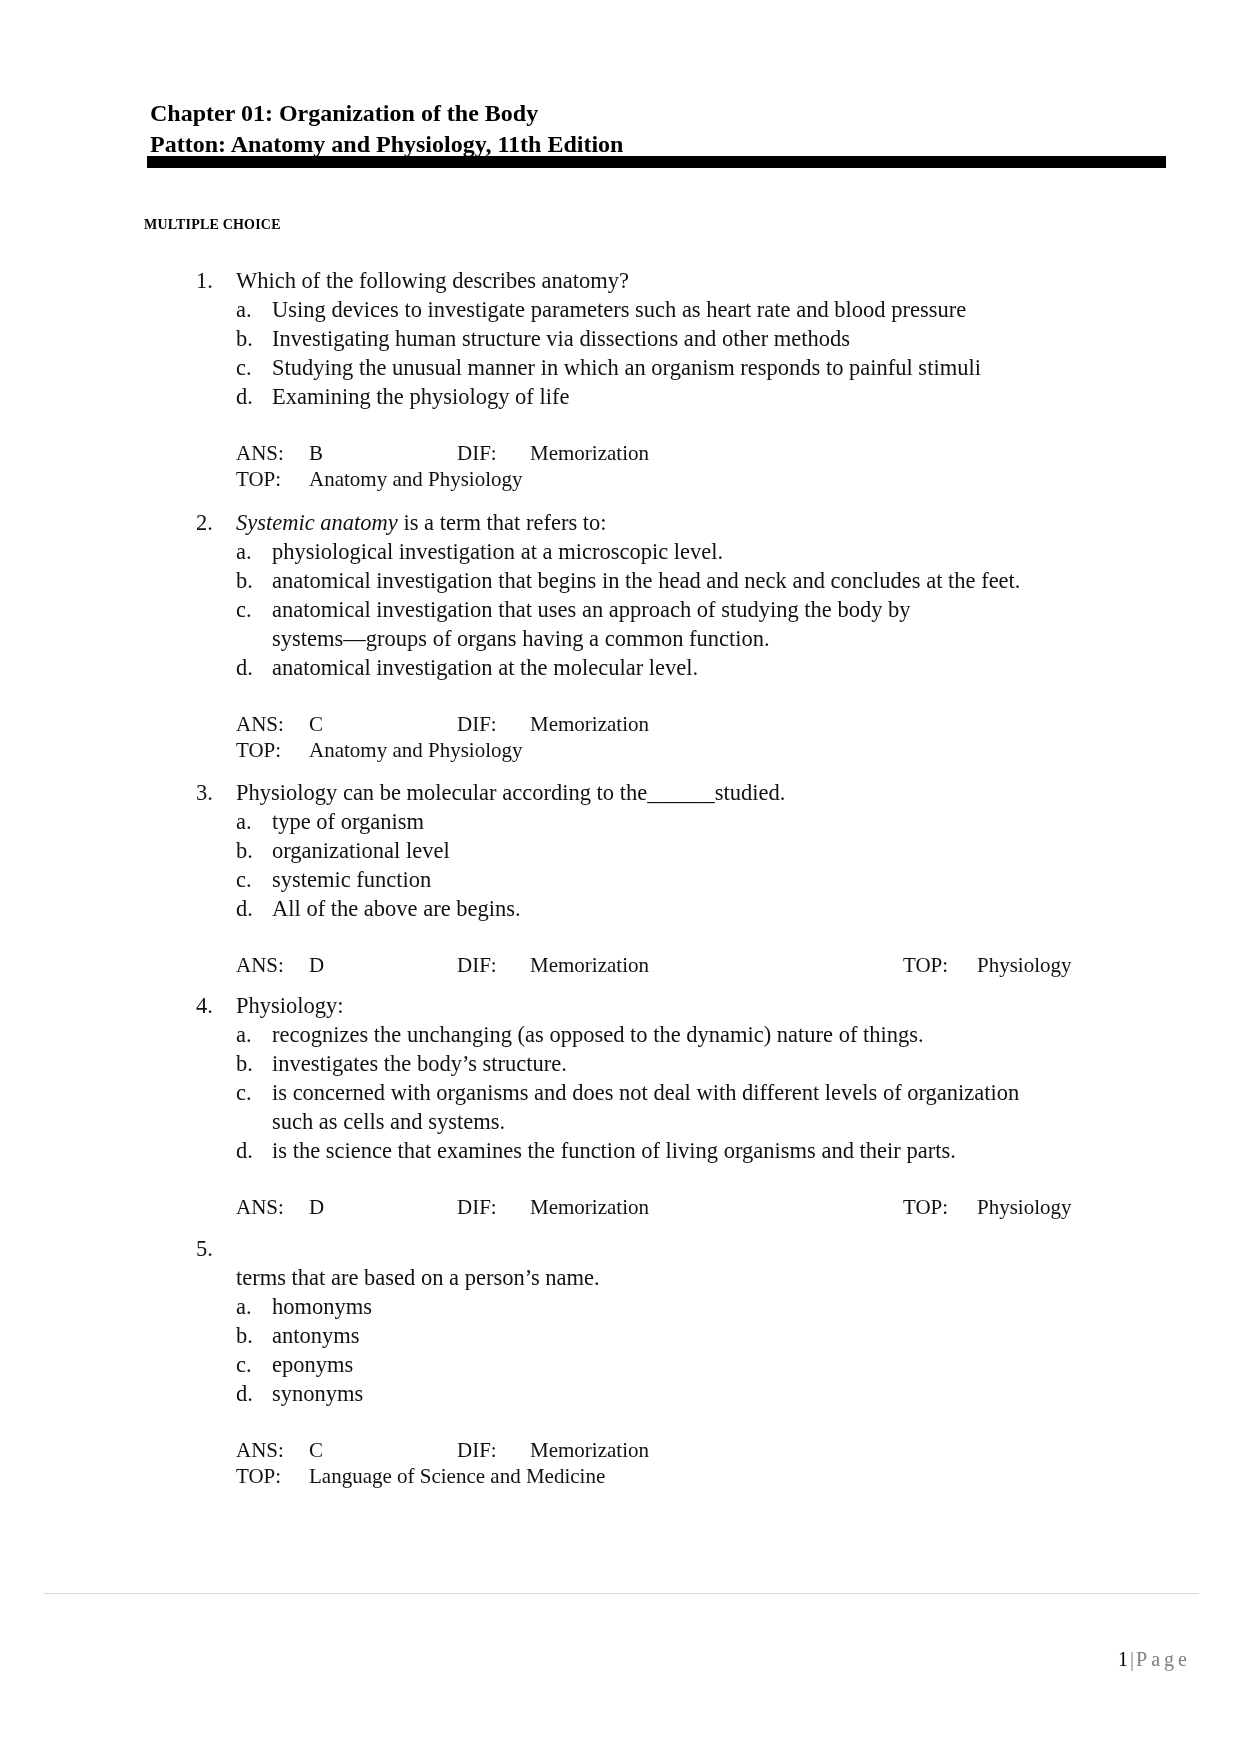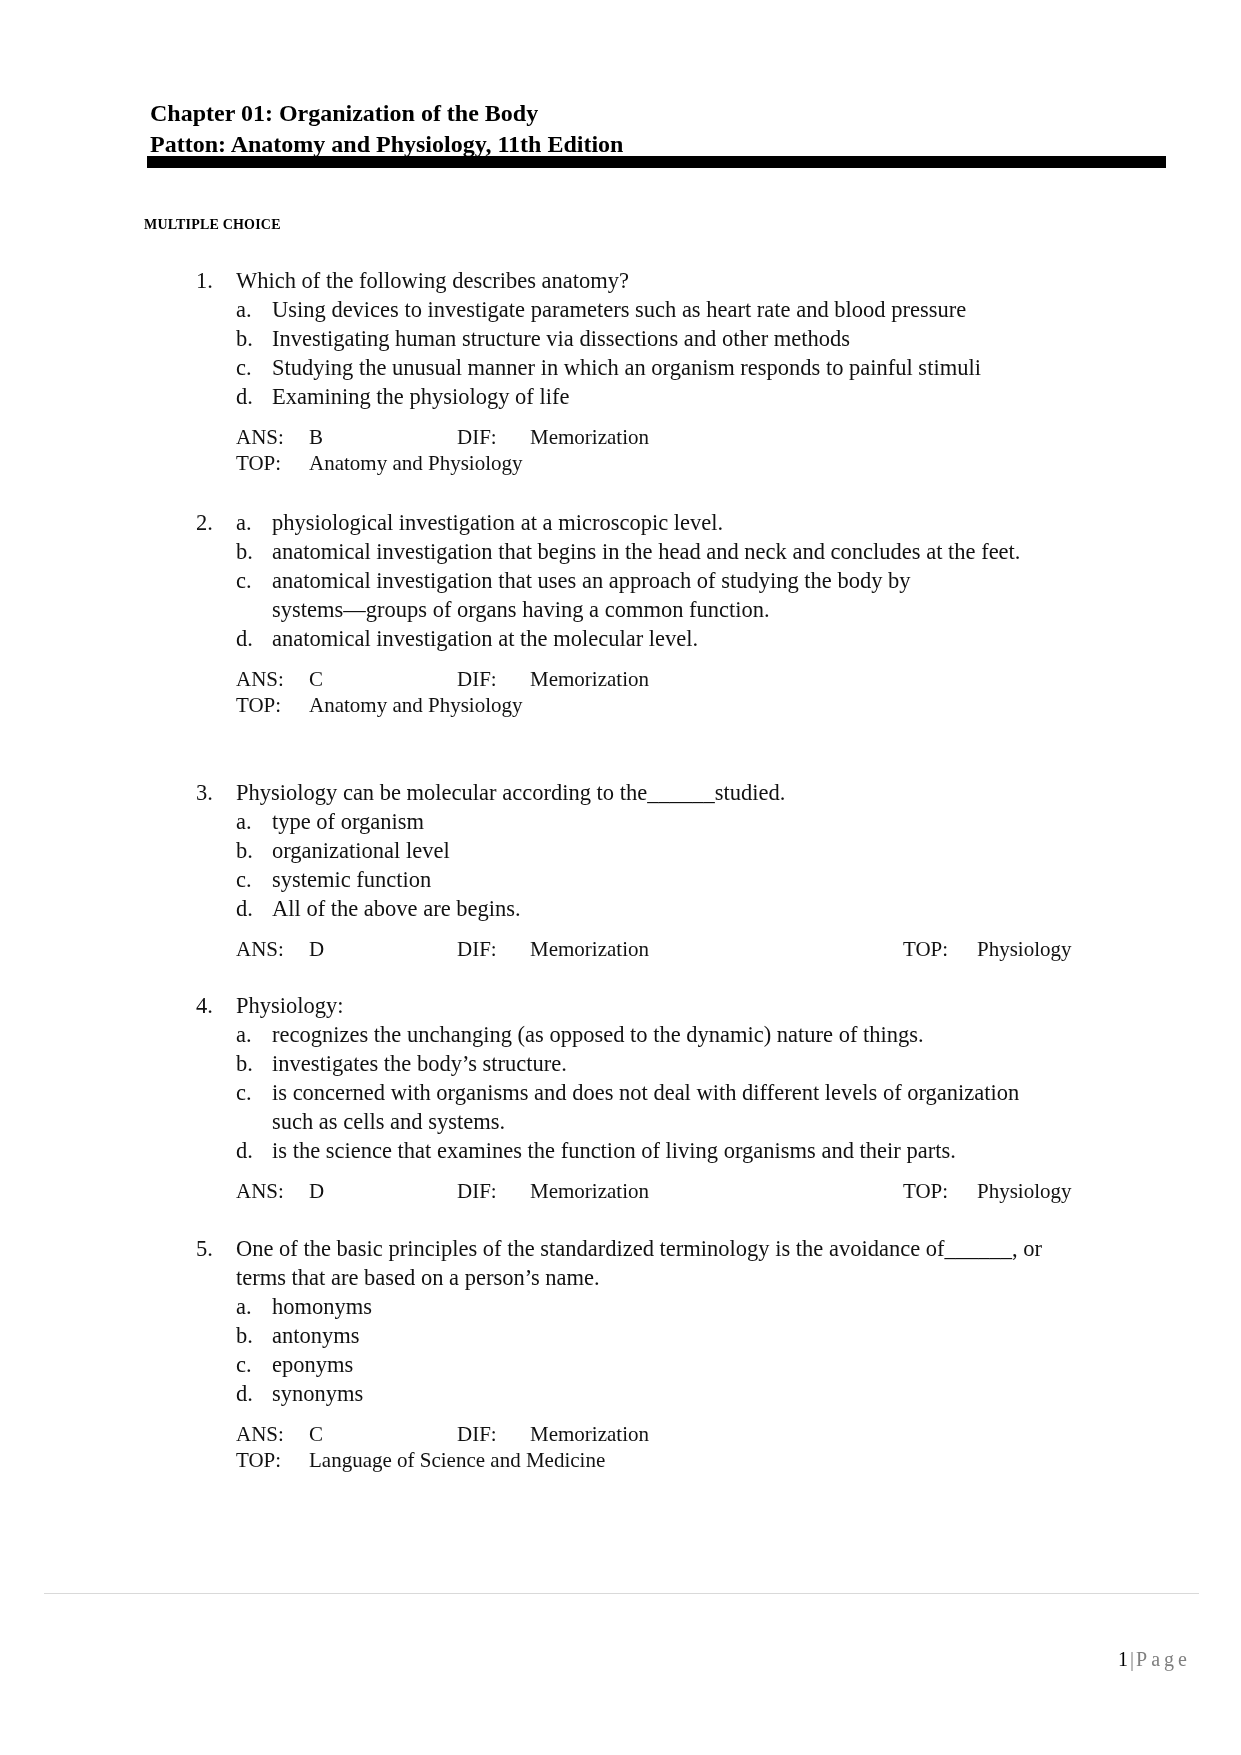--- a/index.html
+++ b/index.html
@@ -77,21 +77,21 @@
       padding-left: 76px;
       white-space: nowrap;
     }
     .opt-letter {
       position: absolute;
       left: 40px;
       top: 0;
     }
     .meta {
       position: relative;
-      margin-top: 13px;
+      margin-top: 29px;
       font-size: 21px;
       line-height: 26px;
       height: 26px;
     }
     .meta-cell {
       position: absolute;
       top: 0;
       white-space: nowrap;
     }
     .footer-rule {
@@ -164,20 +164,21 @@
     </div>
     <div class="meta" style="margin-top:0;">
       <span class="meta-cell" style="left:40px;">TOP:</span>
       <span class="meta-cell" style="left:113px;">Anatomy and Physiology</span>
     </div>
   </div>
 
   <div class="question" style="top:508px;">
     <div class="q-row">
       <span class="q-num">2.</span>
+      <span class="q-stem"><i>Systemic anatomy</i><span> is a term that refers to:</span></span>
     </div>
     <div class="option">
       <span class="opt-letter">a.</span>
       <span>physiological investigation at a microscopic level.</span>
     </div>
     <div class="option">
       <span class="opt-letter">b.</span>
       <span>anatomical investigation that begins in the head and neck and concludes at the feet.</span>
     </div>
     <div class="option">
@@ -260,21 +261,21 @@
       <span class="meta-cell" style="left:261px;">DIF:</span>
       <span class="meta-cell" style="left:334px;">Memorization</span>
       <span class="meta-cell" style="left:707px;">TOP:</span>
       <span class="meta-cell" style="left:781px;">Physiology</span>
     </div>
   </div>
 
   <div class="question" style="top:1234px;">
     <div class="q-row">
       <span class="q-num">5.</span>
-      <span class="q-stem">One of the basic principles of the standardized terminology is the avoidance of______, or</span><br>
+      <br>
       <span class="q-stem">terms that are based on a person’s name.</span>
     </div>
     <div class="option">
       <span class="opt-letter">a.</span>
       <span>homonyms</span>
     </div>
     <div class="option">
       <span class="opt-letter">b.</span>
       <span>antonyms</span>
     </div>

